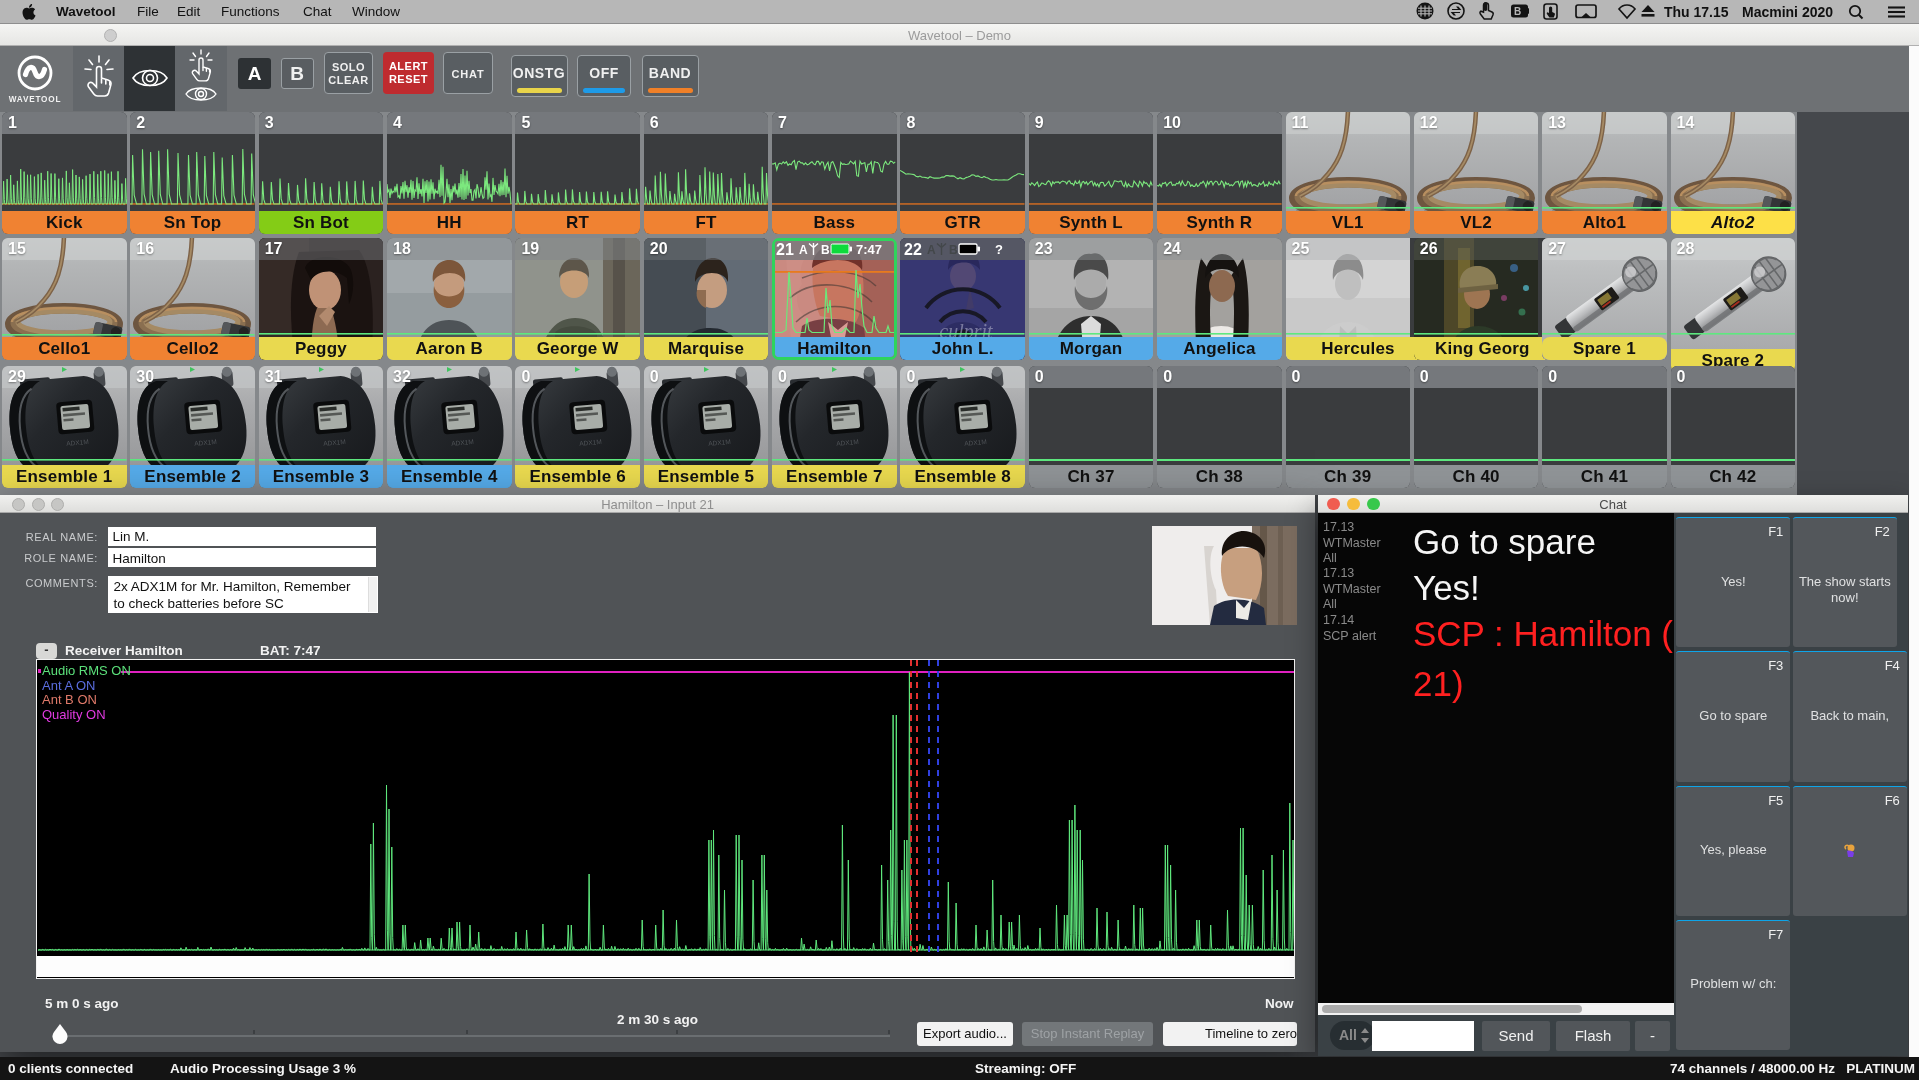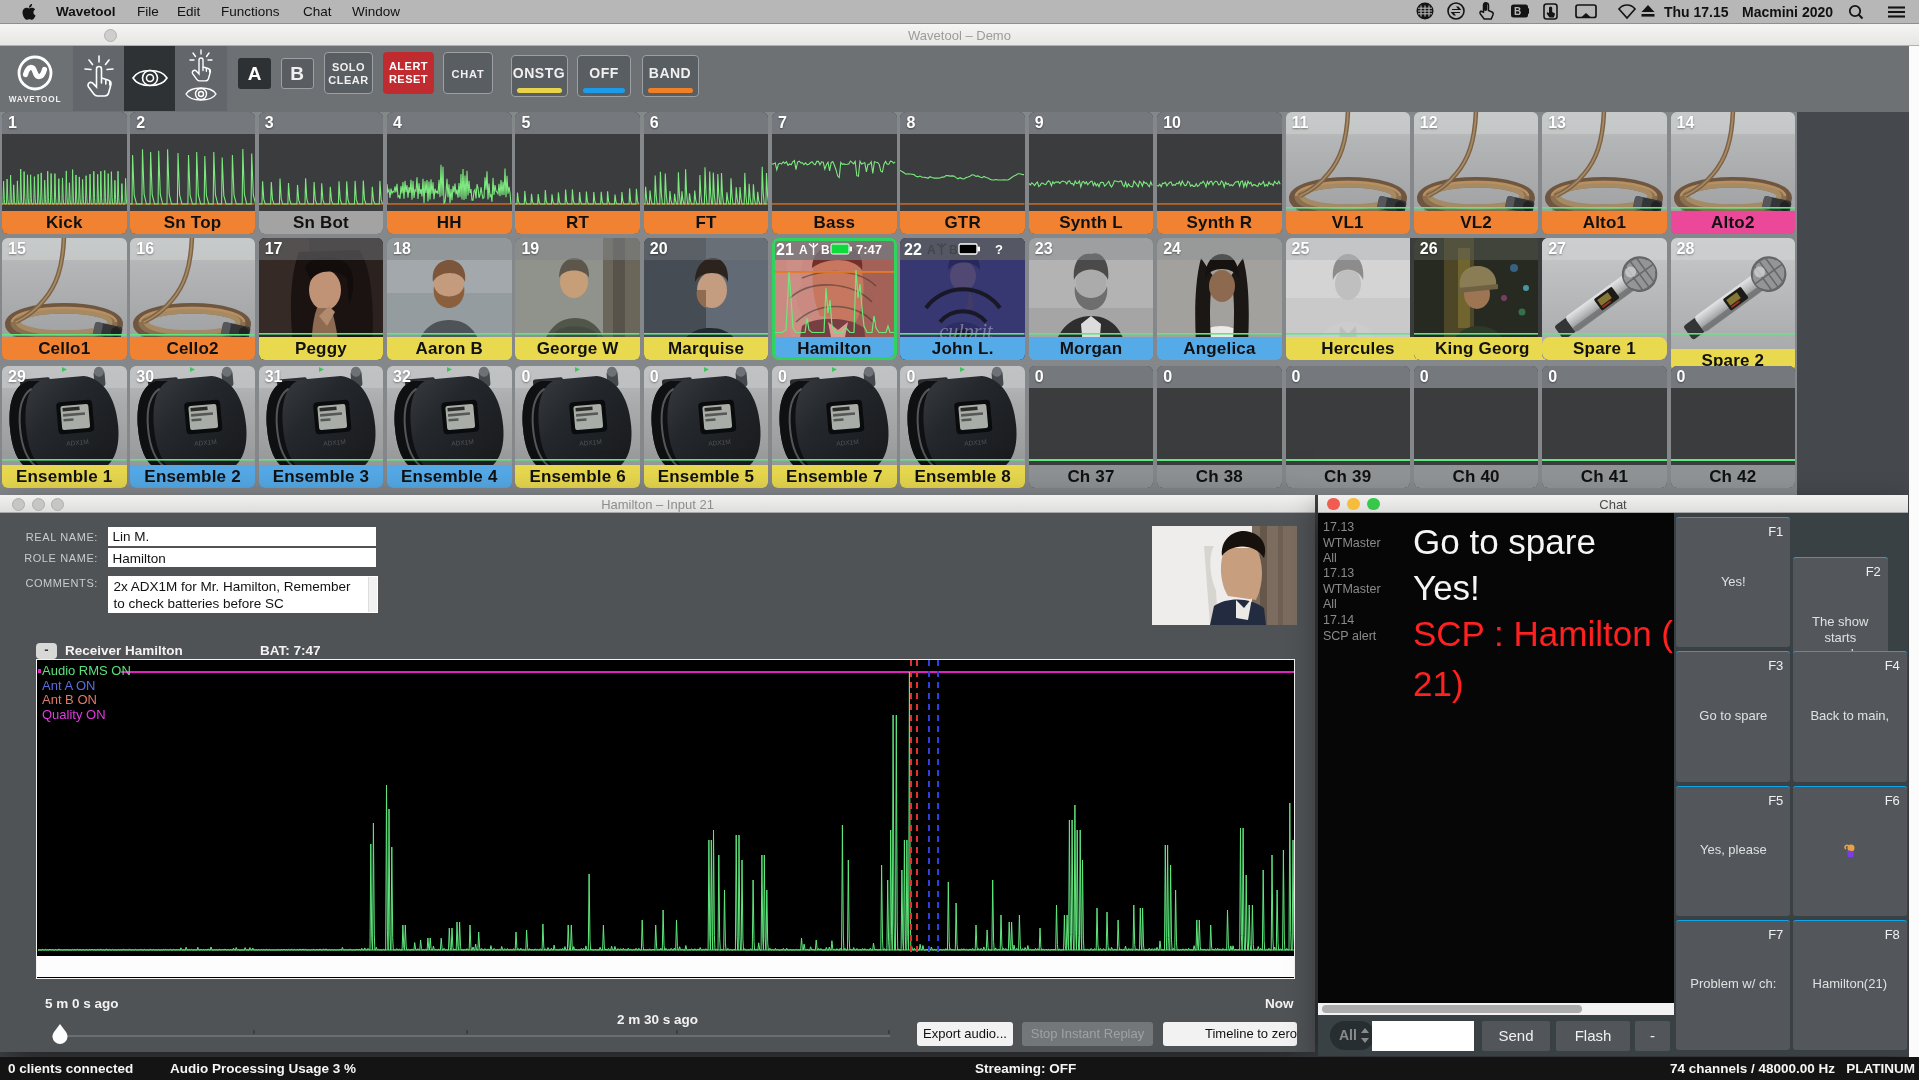--- a/index.html
+++ b/index.html
@@ -137,21 +137,21 @@
     <div class="cnum">2</div>
     <div class="clbl" style="background:#f08232;">Sn Top</div>
   </div>
 <div class="cell" style="left:258.7px;top:111.5px;width:124.5px;height:122.3px;">
     <svg class="abs" style="left:0;top:22px" width="124.5" height="77" viewBox="0 0 124.5 77">
       <rect x="0" y="69.3" width="124.5" height="1.3" fill="#e5731e"></rect>
       <polyline points="0.0,70.0 3.0,70.0 3.6,47.2 4.8,65.4 6.2,70.0 11.7,70.0 12.3,48.0 13.5,65.6 14.9,70.0 20.4,70.0 21.0,44.5 22.2,64.9 23.6,70.0 28.9,70.0 29.5,49.1 30.7,65.8 32.1,70.0 37.9,70.0 38.5,50.9 39.7,66.2 41.1,70.0 46.0,70.0 46.6,44.2 47.8,64.8 49.2,70.0 54.5,70.0 55.1,48.1 56.3,65.6 57.7,70.0 62.1,70.0 62.7,49.3 63.9,65.9 65.3,70.0 70.7,70.0 71.3,52.8 72.5,66.6 73.9,70.0 79.4,70.0 80.0,47.3 81.2,65.5 82.6,70.0 87.1,70.0 87.7,47.4 88.9,65.5 90.3,70.0 95.5,70.0 96.1,46.9 97.3,65.4 98.7,70.0 103.7,70.0 104.3,46.6 105.5,65.3 106.9,70.0 112.7,70.0 113.3,52.8 114.5,66.6 115.9,70.0 120.3,70.0 120.9,46.9 122.1,65.4 123.5,70.0" fill="none" stroke="#7ce87e" stroke-width="1.1"></polyline>
     </svg>
     <div class="chdr"></div>
     <div class="cnum">3</div>
-    <div class="clbl" style="background:#a3a3a3;margin-top:32px;">Sn Bot</div>
+    <div class="clbl" style="background:#84cc16;margin-top:32px;">Sn Bot</div>
   </div>
 <div class="cell" style="left:387.04999999999995px;top:111.5px;width:124.5px;height:122.3px;">
     <svg class="abs" style="left:0;top:22px" width="124.5" height="77" viewBox="0 0 124.5 77">
       <rect x="0" y="69.3" width="124.5" height="1.3" fill="#e5731e"></rect>
       <polyline points="0.0,70.0 0.0,50.1 1.0,57.6 2.0,55.9 3.0,63.9 4.0,54.5 5.0,59.4 6.0,57.3 7.0,58.1 8.0,52.4 9.0,58.3 10.0,49.7 11.0,62.9 12.0,61.8 13.0,64.7 14.0,52.1 15.0,59.4 16.0,48.0 17.0,64.8 18.0,46.7 19.0,58.1 20.0,51.2 21.0,63.8 22.0,53.2 23.0,58.8 24.0,45.7 25.0,65.7 26.0,47.0 27.0,63.9 28.0,56.0 29.0,57.0 30.0,43.4 31.0,64.9 32.0,49.4 33.0,60.0 34.0,55.1 35.0,62.5 36.0,44.7 37.0,69.0 38.0,47.4 39.0,59.0 40.0,46.0 41.0,67.4 42.0,47.5 43.0,65.5 44.0,45.4 45.0,59.6 46.0,48.3 47.0,65.1 48.0,54.7 49.0,58.6 50.0,57.2 51.0,60.0 52.0,45.9 53.0,63.1 54.0,30.8 55.0,61.7 56.0,32.8 57.0,69.0 58.0,67.9 59.0,58.1 60.0,44.9 61.0,63.2 62.0,50.4 63.0,69.0 64.0,55.0 65.0,66.1 66.0,51.8 67.0,58.5 68.0,49.6 69.0,60.5 70.0,55.6 71.0,63.7 72.0,49.1 73.0,63.1 74.0,39.9 75.0,65.5 76.0,34.9 77.0,65.9 78.0,41.5 79.0,65.1 80.0,36.8 81.0,61.5 82.0,46.8 83.0,59.0 84.0,55.1 85.0,66.2 86.0,66.2 87.0,57.1 88.0,55.6 89.0,64.4 90.0,50.2 91.0,54.0 92.0,63.8 93.0,61.0 94.0,53.2 95.0,59.9 96.0,64.4 97.0,63.6 98.0,43.3 99.0,55.8 100.0,37.2 101.0,65.4 102.0,49.6 103.0,62.4 104.0,61.0 105.0,67.8 106.0,43.9 107.0,61.0 108.0,51.1 109.0,57.1 110.0,58.0 111.0,59.9 112.0,49.9 113.0,62.2 114.0,46.1 115.0,61.3 116.0,47.9 117.0,60.9 118.0,34.5 119.0,63.2 120.0,41.9 121.0,59.6 122.0,52.8 123.0,58.8 124.0,70.0" fill="none" stroke="#7ce87e" stroke-width="1.1"></polyline>
     </svg>
     <div class="chdr"></div>
     <div class="cnum">4</div>
     <div class="clbl" style="background:#f08232;">HH</div>
   </div>
@@ -316,21 +316,21 @@
 <path d="M62,-2 C61,30 54,48 42,62 C34,72 26,78 14,84" fill="none" stroke="#7d6248" stroke-width="4.6"></path>
 <path d="M62,-2 C61,30 54,48 42,62 C34,72 26,78 14,84" fill="none" stroke="#a58a64" stroke-width="1.8"></path>
 <g transform="rotate(12 104 92)">
           <rect x="92" y="86" width="28" height="13" rx="3" fill="#333537"></rect>
           <rect x="92" y="86" width="8" height="13" rx="2" fill="#55575a"></rect>
           <circle cx="114" cy="92" r="5" fill="#222"></circle>
         </g>
 <rect x="0" y="95.0" width="124.5" height="1.6" fill="#5ee87f"></rect>
 </svg></div>
     <div class="cnum">14</div>
-    <div class="clbl" style="background:#ec4899;">Alto2</div>
+    <div class="clbl" style="background:#fde047;font-style:italic;">Alto2</div>
   </div>
 <div class="cell" style="left:2.0px;top:237.5px;width:124.5px;height:122.3px;">
     <div class="abs" style="left:0;top:0;"><svg width="124.5" height="122.3" viewBox="0 0 124.5 122.3">
 <defs>
           <linearGradient id="cbg" x1="0" y1="0" x2="0" y2="1">
 <stop offset="0" stop-color="#c6c8c9"></stop>
             <stop offset="0.2" stop-color="#b4b6b7"></stop>
             <stop offset="0.75" stop-color="#a3a4a6"></stop>
             <stop offset="1" stop-color="#8f9092"></stop>
           </linearGradient>
@@ -1052,21 +1052,21 @@
       </svg>
     </div>
 <div class="abs" style="left:54px;top:526px;width:102px;height:30px;background:#fff;"></div>
 <div class="abs" style="left:164px;top:526px;width:68px;height:30px;background:#52565a;border-radius:2px;color:#f0f0f0;font-size:15px;text-align:center;line-height:30px;">Send</div>
 <div class="abs" style="left:238px;top:526px;width:74px;height:30px;background:#52565a;border-radius:2px;color:#f0f0f0;font-size:15px;text-align:center;line-height:30px;">Flash</div>
 <div class="abs" style="left:317px;top:526px;width:35px;height:30px;background:#52565a;border-radius:2px;color:#f0f0f0;font-size:15px;text-align:center;line-height:30px;">-</div>
 <div class="fbtn" style="left:358.3px;top:22.0px;width:114px;height:130.3px;">
       <div class="fnum">F1</div>
       <div class="fcap">Yes!</div>
     </div>
-<div class="fbtn" style="left:474.8px;top:22.0px;width:95px;height:130.3px;margin-top:40px;">
+<div class="fbtn" style="left:474.8px;top:22.0px;width:104px;height:130.3px;">
       <div class="fnum">F2</div>
       <div class="fcap">The show starts<br>now!</div>
     </div>
 <div class="fbtn" style="left:358.3px;top:156.3px;width:114px;height:130.3px;">
       <div class="fnum">F3</div>
       <div class="fcap">Go to spare</div>
     </div>
 <div class="fbtn" style="left:474.8px;top:156.3px;width:114px;height:130.3px;">
       <div class="fnum">F4</div>
       <div class="fcap">Back to main,</div>
@@ -1079,24 +1079,20 @@
       <div class="fnum">F6</div>
       <div class="fcap"><svg width="15" height="15" viewBox="0 0 15 15" style="vertical-align:middle">
           <circle cx="9" cy="5" r="3.5" fill="#e8a33d"></circle>
           <path d="M4,6 a2,2 0 1 1 3,-2" stroke="#e8a33d" stroke-width="1.6" fill="none"></path>
           <path d="M5,8 C8,7 11,8 12,10 L11,14 H6 Z" fill="#7a3de8"></path>
         </svg></div>
     </div>
 <div class="fbtn" style="left:358.3px;top:424.90000000000003px;width:114px;height:130.3px;">
       <div class="fnum">F7</div>
       <div class="fcap">Problem w/ ch:</div>
-    </div>
-<div class="fbtn" style="left:474.8px;top:424.90000000000003px;width:114px;height:130.3px;">
-      <div class="fnum">F8</div>
-      <div class="fcap">Hamilton(21)</div>
     </div>
 </div>
 <div class="abs" style="left:1908.5px;top:46px;width:10.5px;height:1010.5px;background:#fbfbfb;"></div>
 <div class="abs" style="left:0;top:1056.5px;width:1919px;height:23.5px;background:#141414;">
 <div class="abs" style="left:8px;top:4px;font-size:13.5px;font-weight:bold;color:#f5f5f5;">0 clients connected</div>
 <div class="abs" style="left:170px;top:4px;font-size:13.5px;font-weight:bold;color:#f5f5f5;">Audio Processing Usage 3 %</div>
 <div class="abs" style="left:975px;top:4px;font-size:13.5px;font-weight:bold;color:#f5f5f5;">Streaming: OFF</div>
 <div class="abs" style="left:1670px;top:4px;font-size:13.5px;font-weight:bold;color:#f5f5f5;">74 channels / 48000.00 Hz&nbsp;&nbsp;&nbsp;PLATINUM</div>
 </div>
 </body></html>

